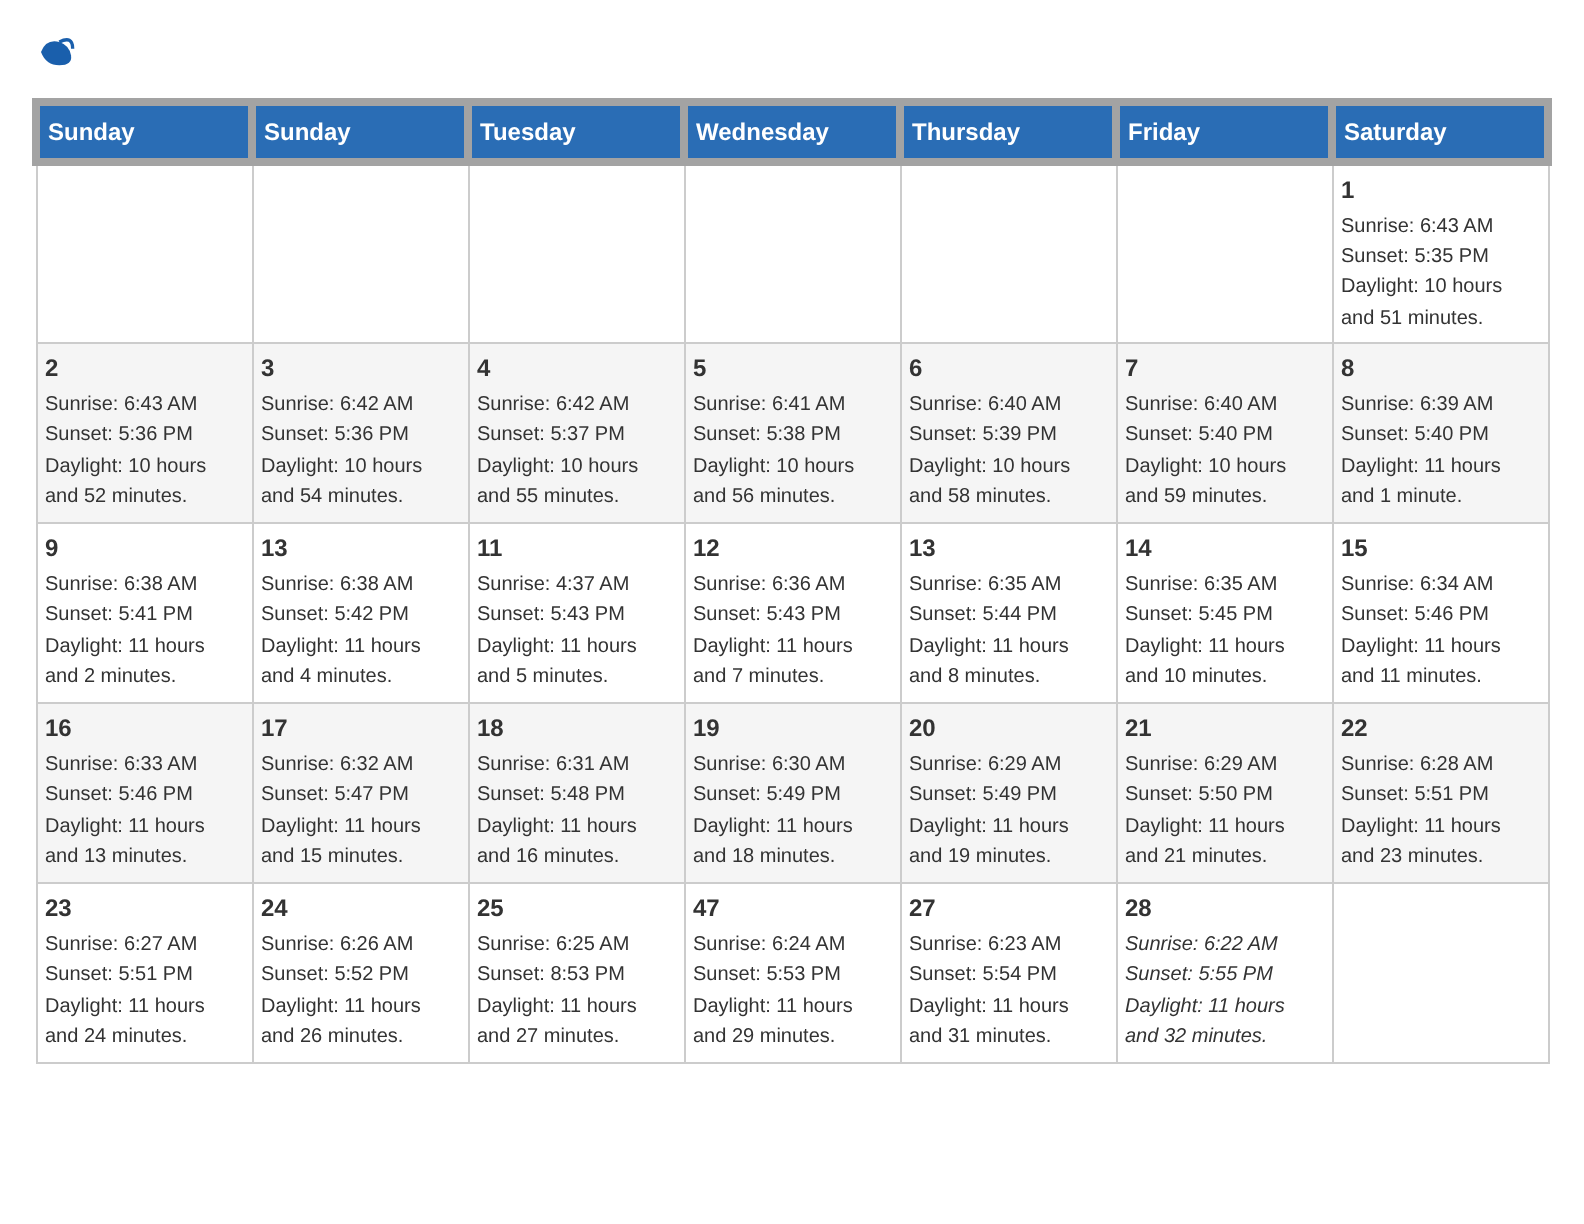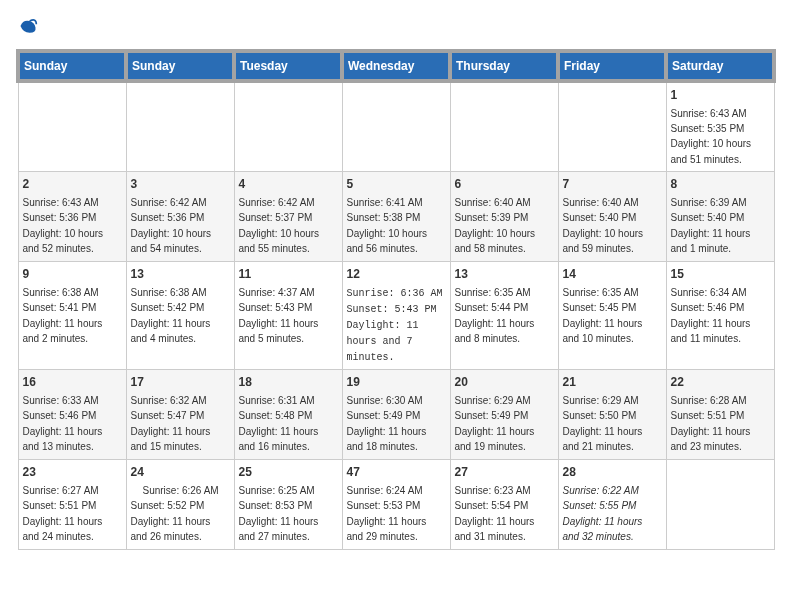--- a/index.html
+++ b/index.html
@@ -164,21 +164,21 @@
       <tr>
         <td><span class="day-num">9</span><span class="day-info" style="white-space: pre-line;">Sunrise: 6:38 AM
 Sunset: 5:41 PM
 Daylight: 11 hours and 2 minutes.</span></td>
         <td><span class="day-num">13</span><span class="day-info" style="white-space: pre-line;">Sunrise: 6:38 AM
 Sunset: 5:42 PM
 Daylight: 11 hours and 4 minutes.</span></td>
         <td><span class="day-num">11</span><span class="day-info" style="white-space: pre-line;">Sunrise: 4:37 AM
 Sunset: 5:43 PM
 Daylight: 11 hours and 5 minutes.</span></td>
-        <td><span class="day-num">12</span><span class="day-info" style="white-space: pre-line; font-family: Liberation Mono, monospace;">Sunrise: 6:36 AM
+        <td><span class="day-num">12</span><span class="day-info" style="white-space: pre-line;">Sunrise: 6:36 AM
 Sunset: 5:43 PM
 Daylight: 11 hours and 7 minutes.</span></td>
         <td><span class="day-num">13</span><span class="day-info" style="white-space: pre-line;">Sunrise: 6:35 AM
 Sunset: 5:44 PM
 Daylight: 11 hours and 8 minutes.</span></td>
         <td><span class="day-num">14</span><span class="day-info" style="white-space: pre-line;">Sunrise: 6:35 AM
 Sunset: 5:45 PM
 Daylight: 11 hours and 10 minutes.</span></td>
         <td><span class="day-num">15</span><span class="day-info" style="white-space: pre-line;">Sunrise: 6:34 AM
 Sunset: 5:46 PM
@@ -204,21 +204,21 @@
 Sunset: 5:50 PM
 Daylight: 11 hours and 21 minutes.</span></td>
         <td><span class="day-num">22</span><span class="day-info" style="white-space: pre-line;">Sunrise: 6:28 AM
 Sunset: 5:51 PM
 Daylight: 11 hours and 23 minutes.</span></td>
       </tr>
       <tr>
         <td><span class="day-num">23</span><span class="day-info" style="white-space: pre-line;">Sunrise: 6:27 AM
 Sunset: 5:51 PM
 Daylight: 11 hours and 24 minutes.</span></td>
-        <td><span class="day-num">24</span><span class="day-info" style="white-space: pre-line; margin-left: 12px;">Sunrise: 6:26 AM
+        <td><span class="day-num">24</span><span class="day-info" style="white-space: pre-line;">Sunrise: 6:26 AM
 Sunset: 5:52 PM
 Daylight: 11 hours and 26 minutes.</span></td>
         <td><span class="day-num">25</span><span class="day-info" style="white-space: pre-line;">Sunrise: 6:25 AM
 Sunset: 8:53 PM
 Daylight: 11 hours and 27 minutes.</span></td>
         <td><span class="day-num">47</span><span class="day-info" style="white-space: pre-line; margin-top: 40px;">Sunrise: 6:24 AM
 Sunset: 5:53 PM
 Daylight: 11 hours and 29 minutes.</span></td>
         <td><span class="day-num">27</span><span class="day-info" style="white-space: pre-line;">Sunrise: 6:23 AM
 Sunset: 5:54 PM

